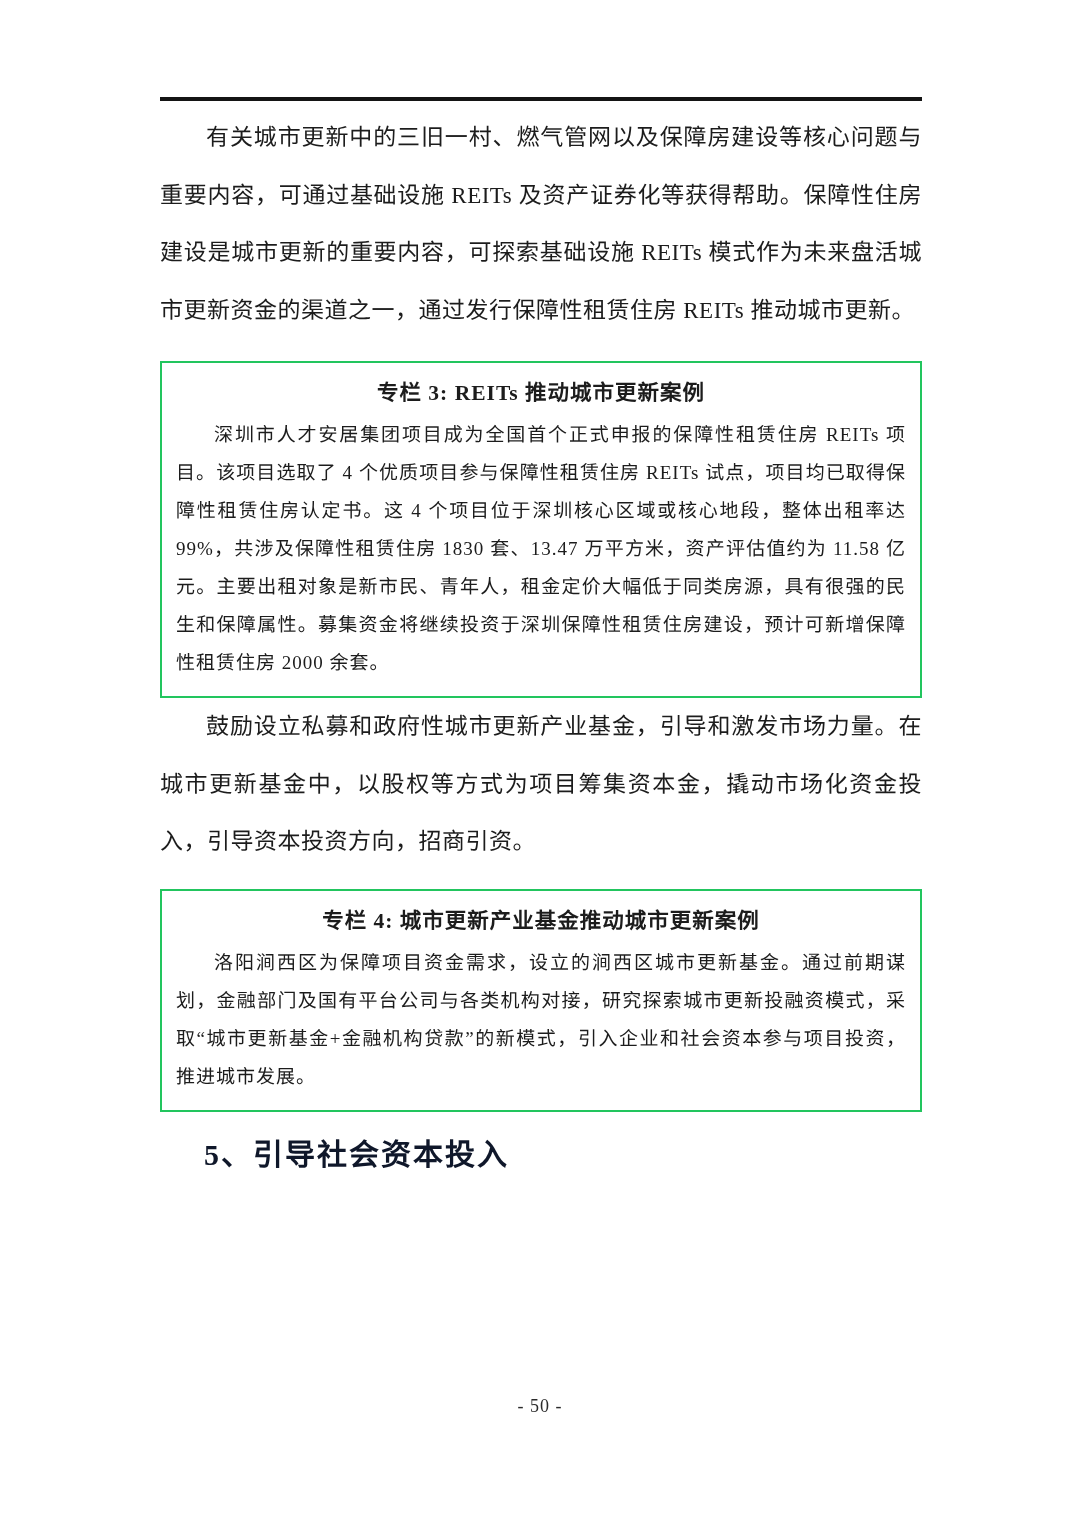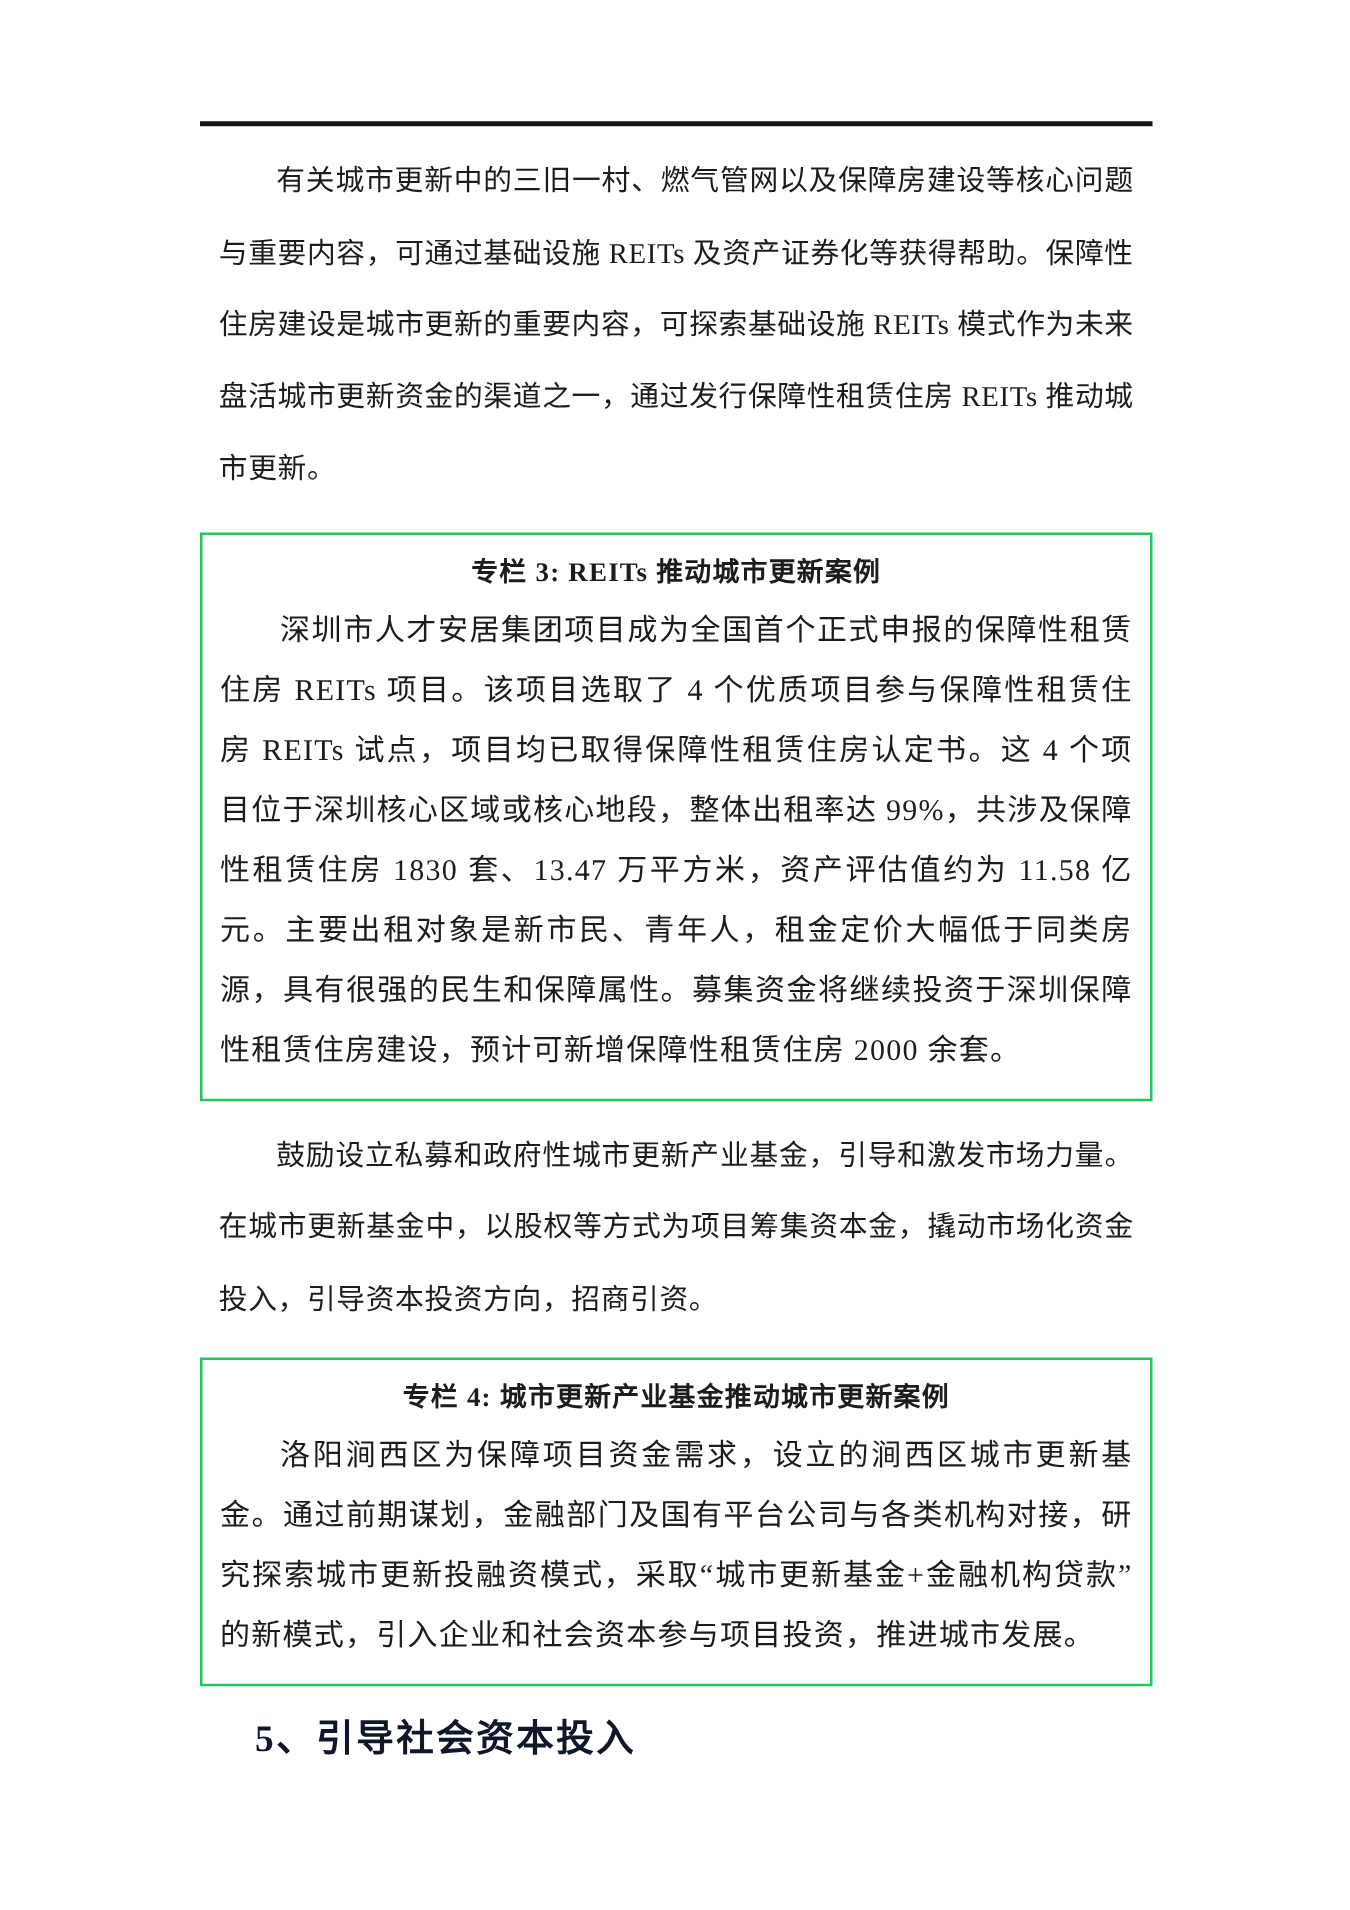--- a/index.html
+++ b/index.html
@@ -25,21 +25,21 @@
     border: none;
     border-top: 4px solid #141414;
     width: 100%;
   }
   p.body-para {
     font-size: 23px;
     line-height: 2.5;
     text-align: justify;
     text-justify: inter-character;
     text-indent: 2em;
-    margin: 15px;
+    margin: 0;
     letter-spacing: 0.5px;
   }
   .para-1 { margin-top: 28px; }
   .para-2 { margin-top: 12px; }
   .para-3 { margin-top: 8px; }
 
   .callout-box {
     border: 2px solid #22c55e;
     padding: 8px 14px 14px 14px;
     box-sizing: border-box;
@@ -47,21 +47,21 @@
   .box-3 { margin-top: 22px; }
   .box-4 { margin-top: 18px; }
   .box-title {
     font-size: 21.5px;
     font-weight: bold;
     text-align: center;
     line-height: 2.1;
     letter-spacing: 1px;
   }
   .box-body {
-    font-size: 24px;
+    font-size: 19px;
     line-height: 2.0;
     text-align: justify;
     text-justify: inter-character;
     text-indent: 2em;
     margin: 0;
     letter-spacing: 1px;
   }
   h2.section-heading {
     margin: 20px 0 0 0;
     padding-left: 44px;
@@ -102,13 +102,14 @@
     <div class="callout-box box-4">
       <div class="box-title">专栏 4: 城市更新产业基金推动城市更新案例</div>
       <p class="box-body">洛阳涧西区为保障项目资金需求，设立的涧西区城市更新基金。通过前期谋划，金融部门及国有平台公司与各类机构对接，研究探索城市更新投融资模式，采取“城市更新基金+金融机构贷款”的新模式，引入企业和社会资本参与项目投资，推进城市发展。</p>
     </div>
 
     <h2 class="section-heading">5、引导社会资本投入</h2>
 
 
   </div>
 
+  <div class="page-footer">- 50 -</div>
 </div>
 
 </body></html>

